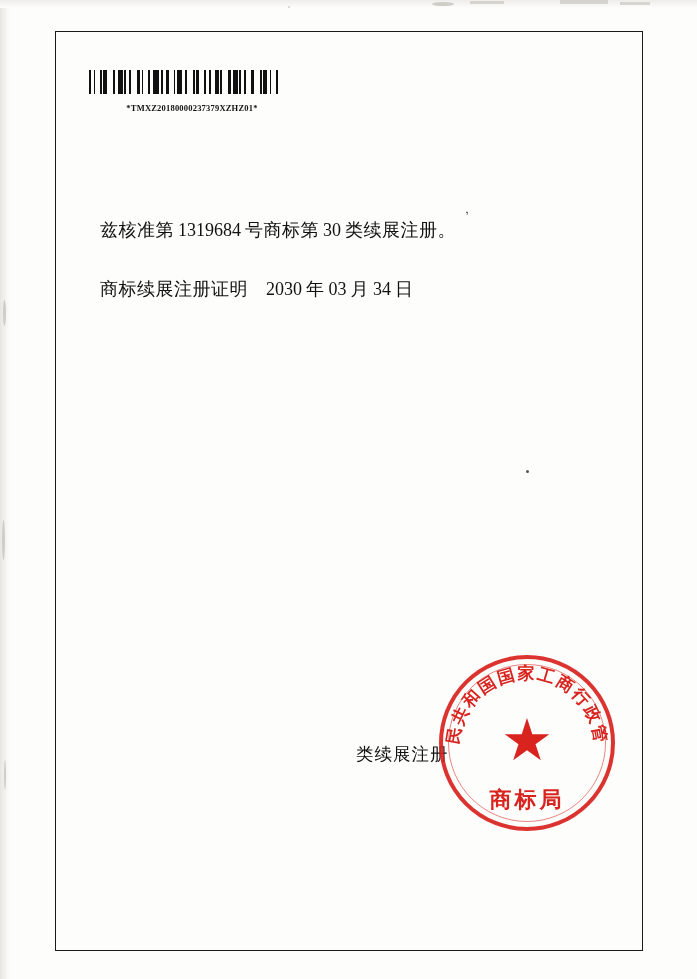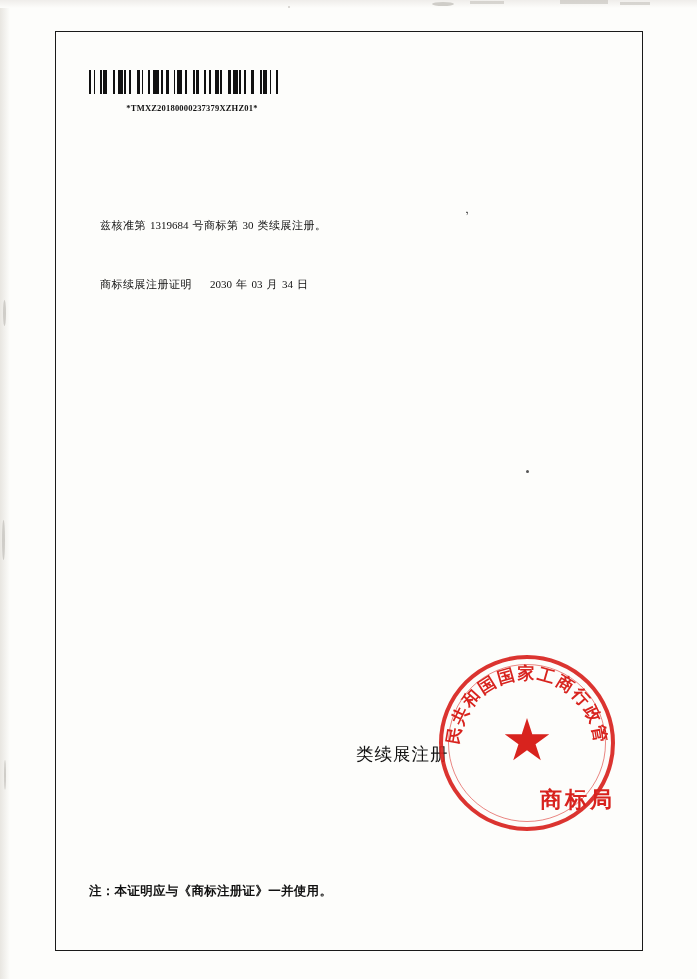--- a/index.html
+++ b/index.html
@@ -99,21 +99,21 @@
     font-size: 25px;
     letter-spacing: 2px;
     color: #111;
     font-family: "DejaVu Serif", serif;
   }
 
   .body-line {
     position: absolute;
     left: 44px;
     color: #111;
-    font-size: 11px;
+    font-size: 18px;
     letter-spacing: .5px;
     font-family: "DejaVu Serif", serif;
     white-space: nowrap;
   }
   .line-1 { top: 186px; }
   .line-2 { top: 245px; }
 
   .gap-sm { display: inline-block; width: 4px; }
   .gap-md { display: inline-block; width: 18px; }
   .num { font-family: "Liberation Serif", serif; letter-spacing: 0; }
@@ -186,21 +186,21 @@
     font-family: "DejaVu Serif", serif;
     font-size: 17px;
     font-weight: bold;
     letter-spacing: 2px;
   }
   .seal-bottom {
     position: absolute;
     left: 0;
     bottom: 16px;
     width: 176px;
-    text-align: right;
+    text-align: center;
     color: #d8231e;
     font-size: 22px;
     font-weight: bold;
     letter-spacing: 3px;
     font-family: "DejaVu Serif", serif;
   }
 
   .footnote {
     position: absolute;
     left: 33px;
@@ -292,14 +292,13 @@
         <path id="arcpath" d="M 20 92 A 68 68 0 1 1 156 92"></path>
       </defs>
       <text>
         <textPath href="#arcpath" startOffset="50%" text-anchor="middle" id="seal-arc-textpath">中华人民共和国国家工商行政管理总局</textPath>
       </text>
     </svg>
     <div class="seal-star">★</div>
     <div class="seal-bottom">商标局</div>
   </div>
 
-  <div class="footnote">注：本证明应与《商标注册证》一并使用。</div>
 </div>
 
 </body></html>

